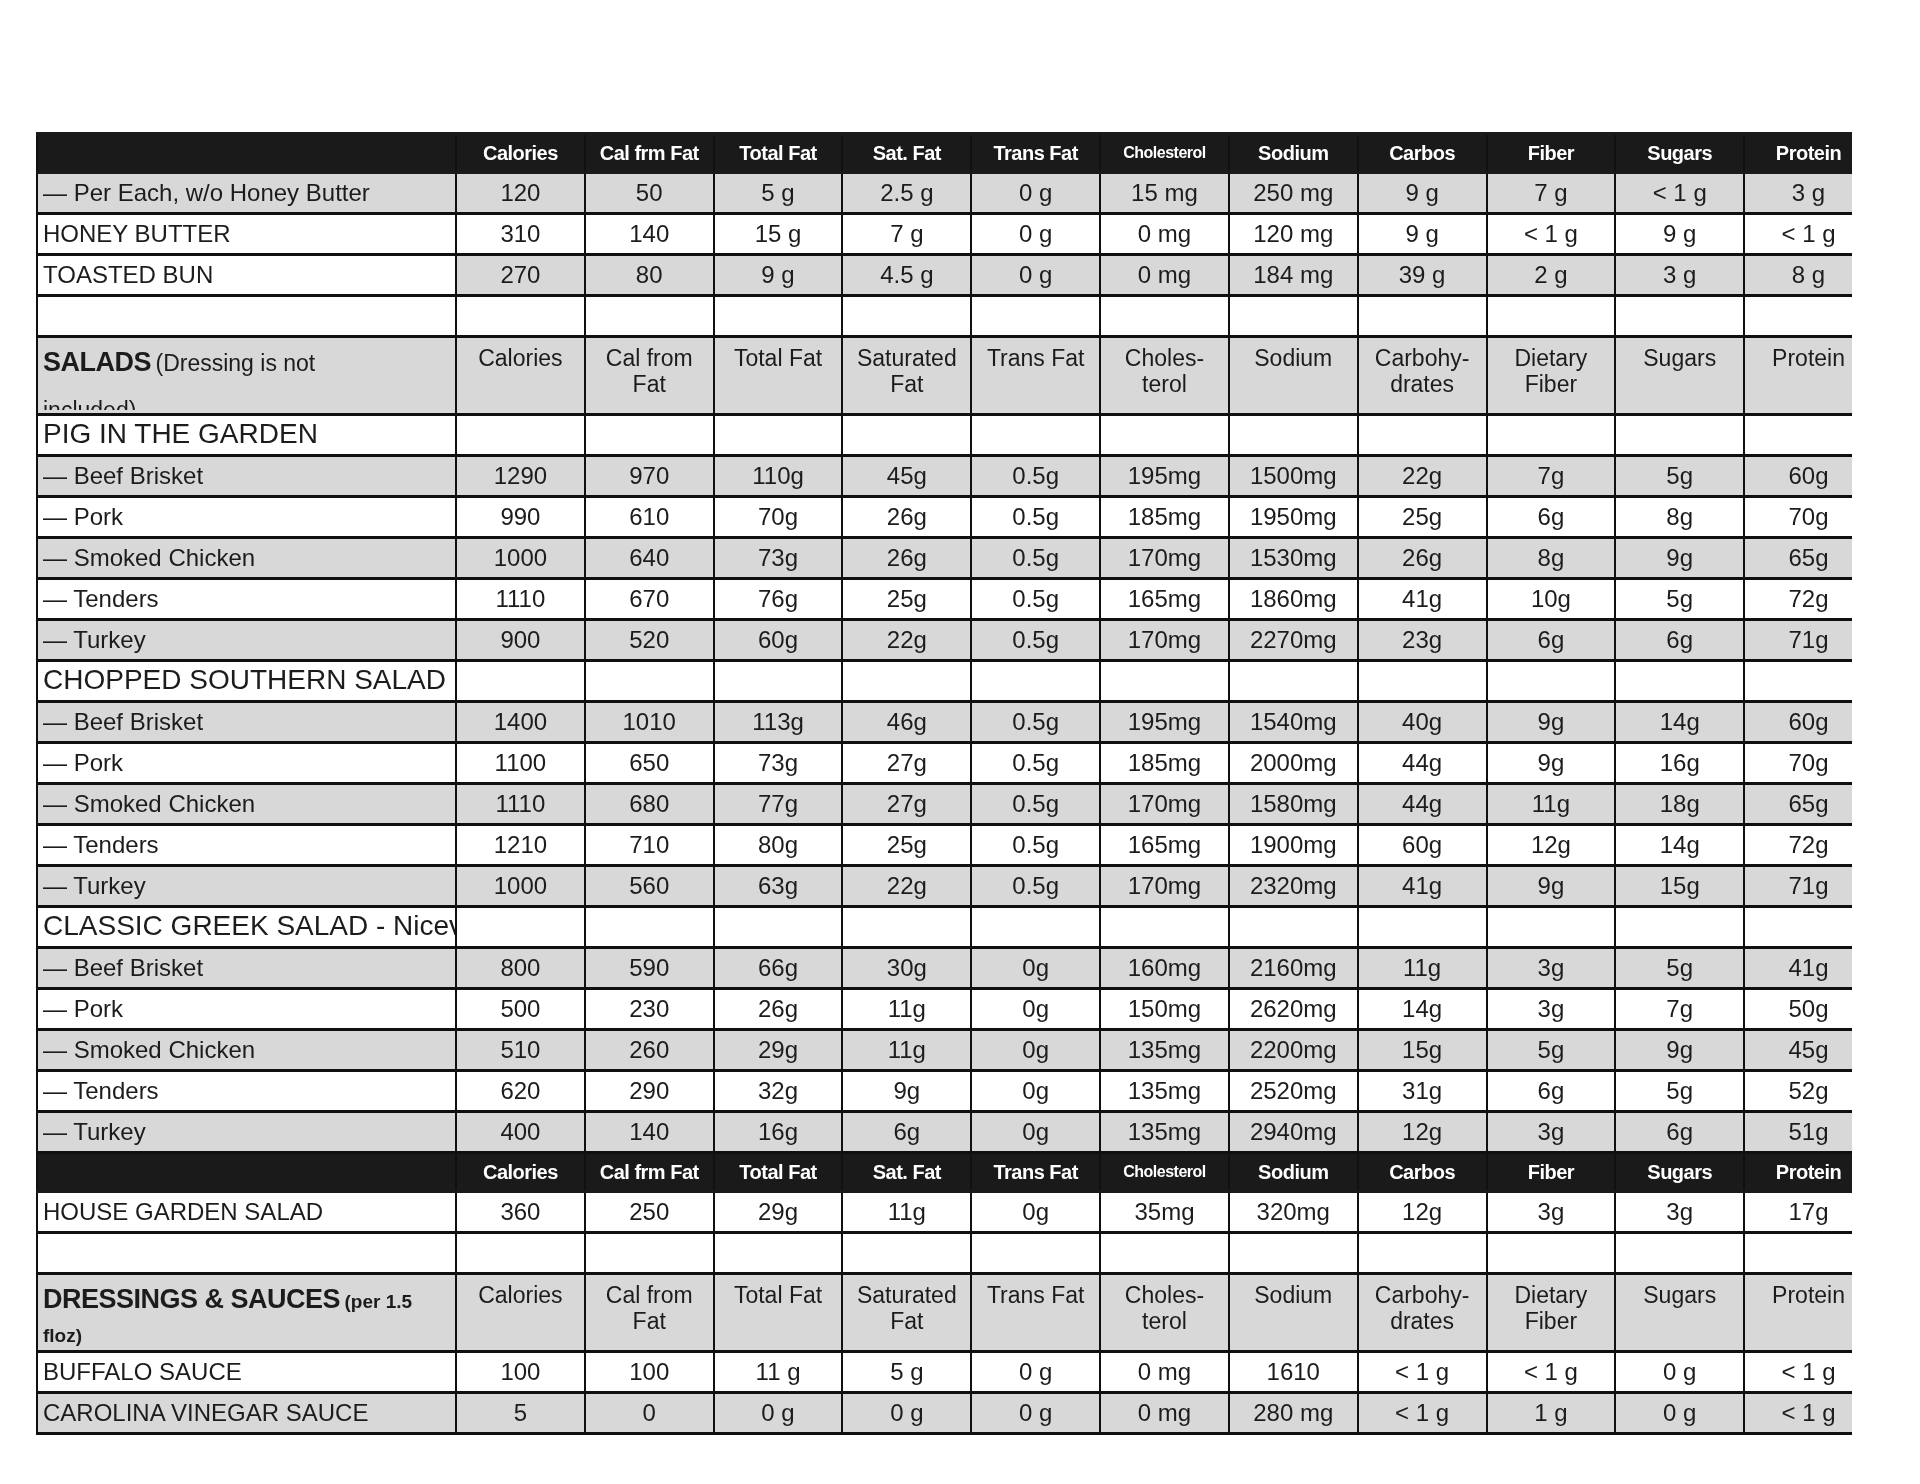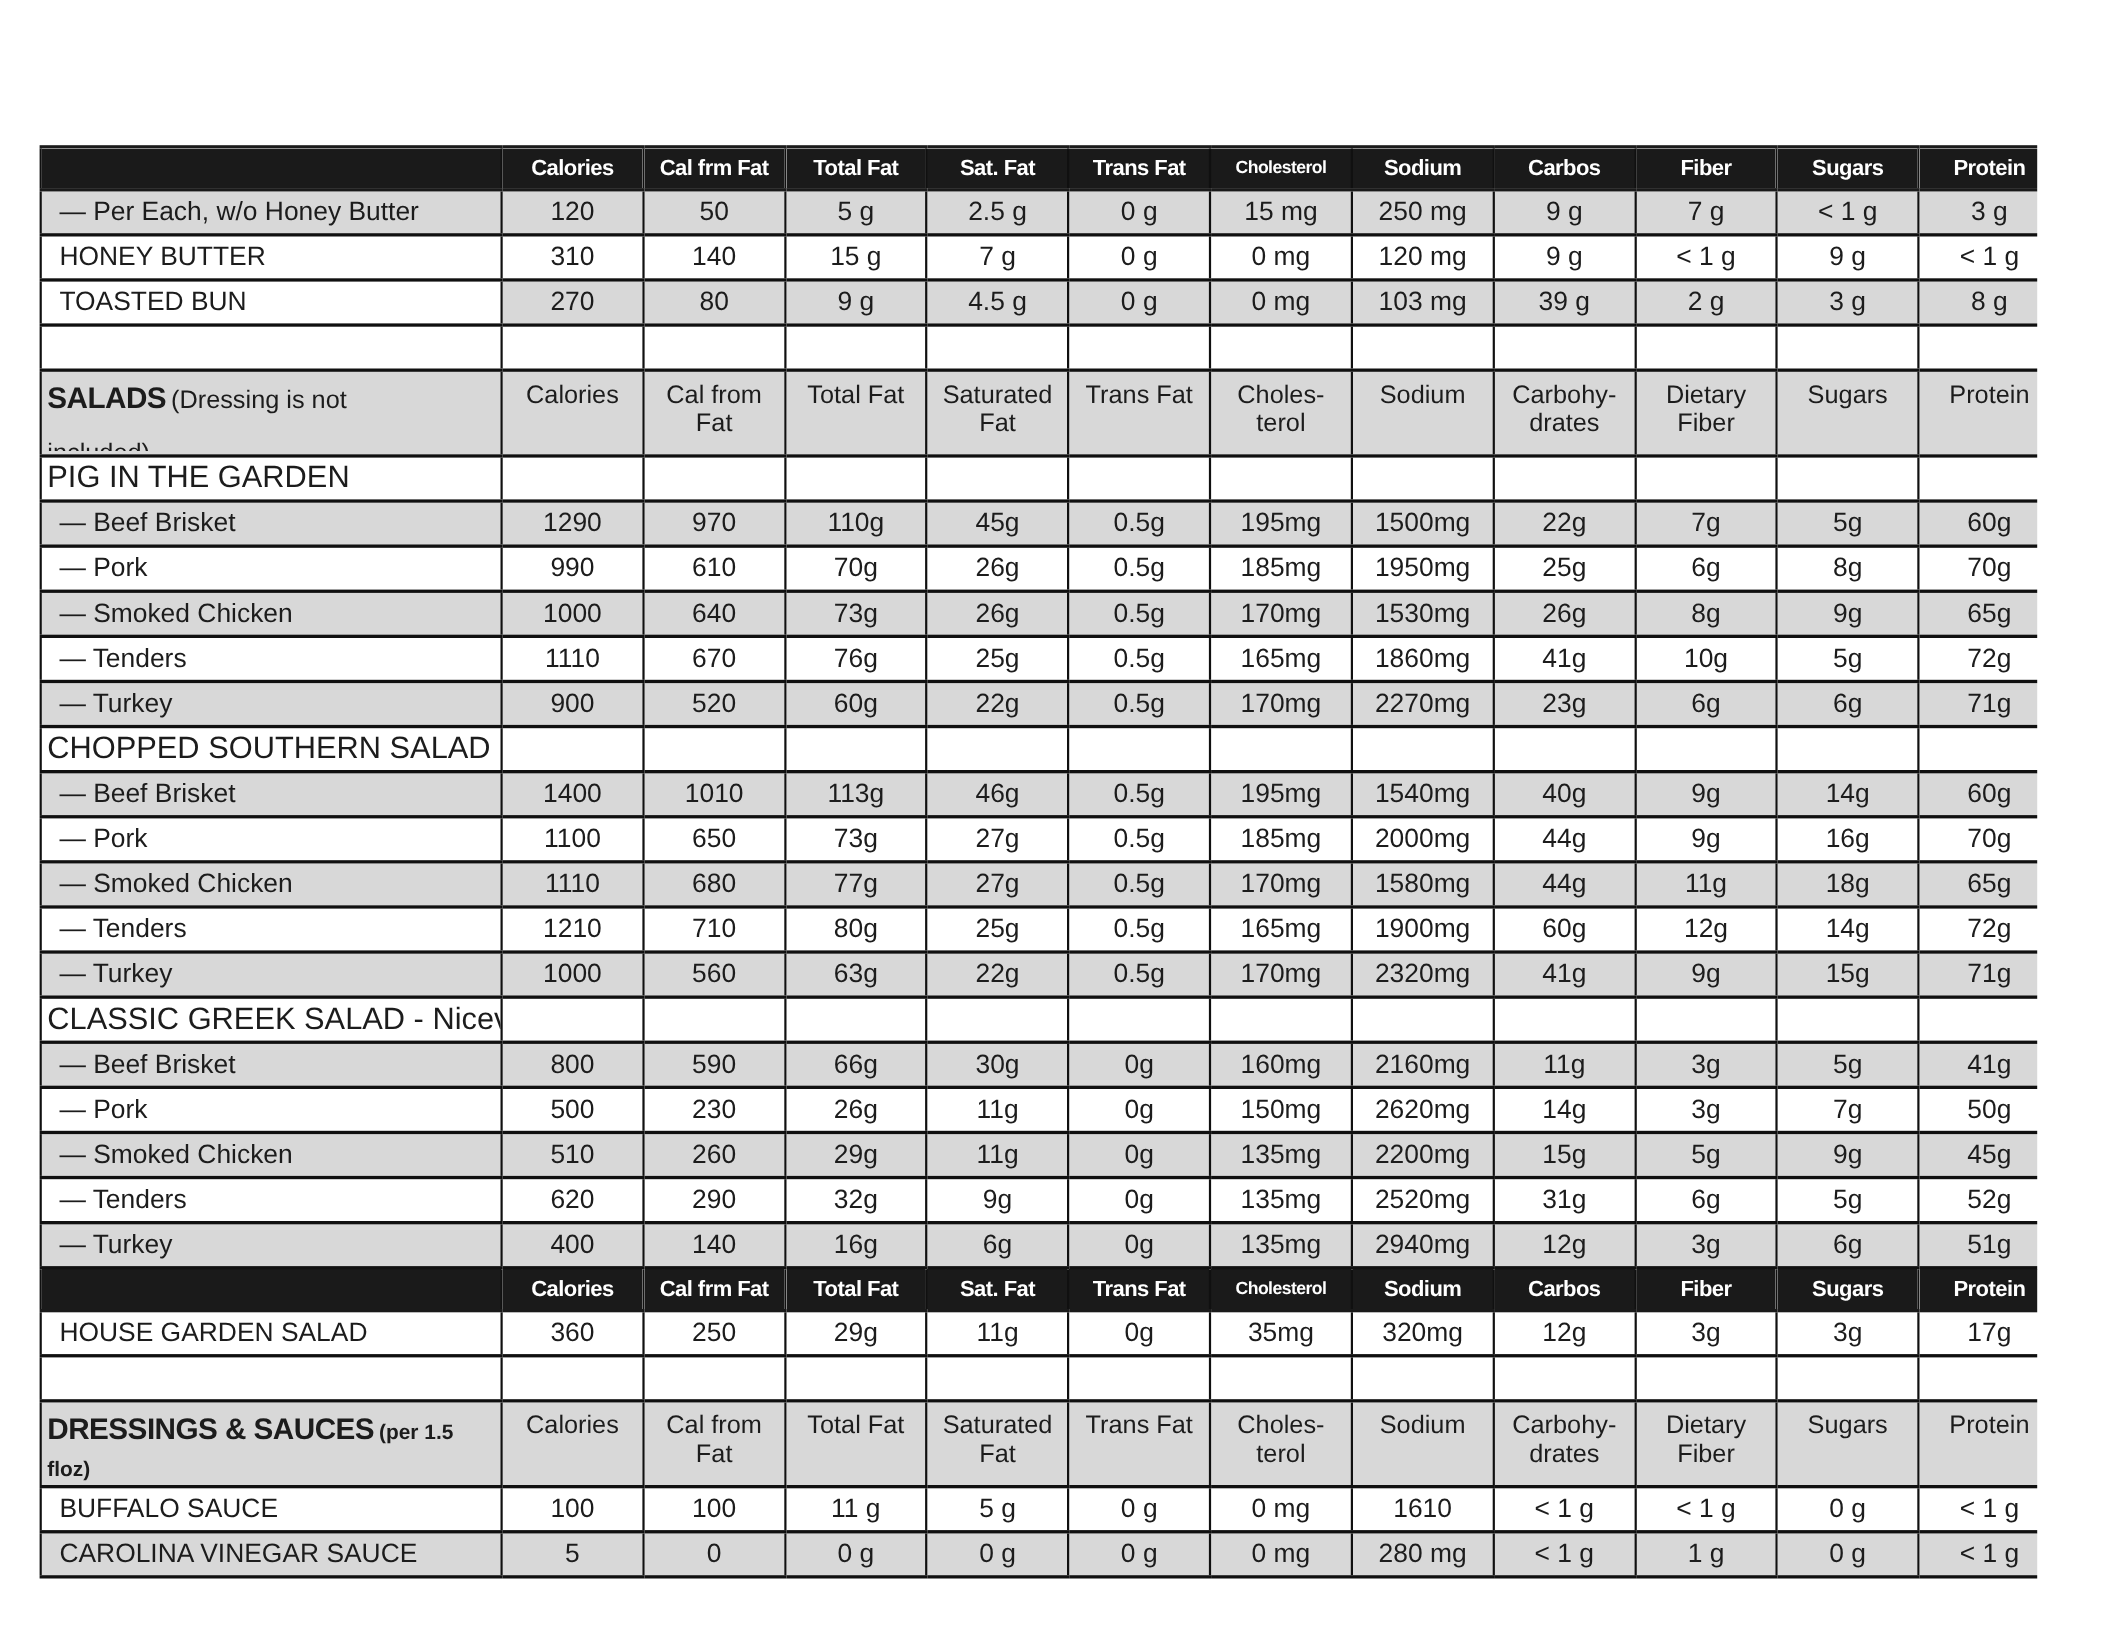--- a/index.html
+++ b/index.html
@@ -32,21 +32,21 @@
   
   td.bg-gray{background:#d8d8d8;}
   td.bg-white{background:#ffffff;}
   td.bg-dark{background:#1a1a1a;border-color:#1a1a1a;border-left-color:#101010;border-right-color:#101010;}
 
   
   td.label{ text-align:left; }
   td.label .lab{
     font-size:24px;
     line-height:26px;
-    padding-left:16px;
+    padding-left:5px;
     white-space:nowrap;
   }
   
   .clip-group{height:36px;overflow:hidden;}
   .clip-group .line{font-size:28px;line-height:34px;padding-left:5px;white-space:nowrap;display:block;}
   .clip-section{height:64px;overflow:hidden;padding-top:4px;}
   .clip-section .sect-line{display:block;padding-left:5px;line-height:33px;white-space:nowrap;}
   .sect-title{font-weight:bold;font-size:27px;letter-spacing:-0.5px;}
   .sect-note-lg{font-size:23px;margin-top:12px;}
   .sect-note-sm{font-size:19px;font-weight:bold;}
@@ -141,21 +141,21 @@
             <td class="bg-white val">&lt; 1 g</td>
           </tr>
           <tr class="r-item">
             <td class="bg-white label"><span class="lab">TOASTED BUN</span></td>
             <td class="bg-gray val">270</td>
             <td class="bg-gray val">80</td>
             <td class="bg-gray val">9 g</td>
             <td class="bg-gray val">4.5 g</td>
             <td class="bg-gray val">0 g</td>
             <td class="bg-gray val">0 mg</td>
-            <td class="bg-gray val">103 mg</td>
+            <td class="bg-gray val">184 mg</td>
             <td class="bg-gray val">39 g</td>
             <td class="bg-gray val">2 g</td>
             <td class="bg-gray val">3 g</td>
             <td class="bg-gray val">8 g</td>
           </tr>
           <tr class="r-empty">
             <td class="bg-white label"></td>
             <td class="bg-white val"></td>
             <td class="bg-white val"></td>
             <td class="bg-white val"></td>

